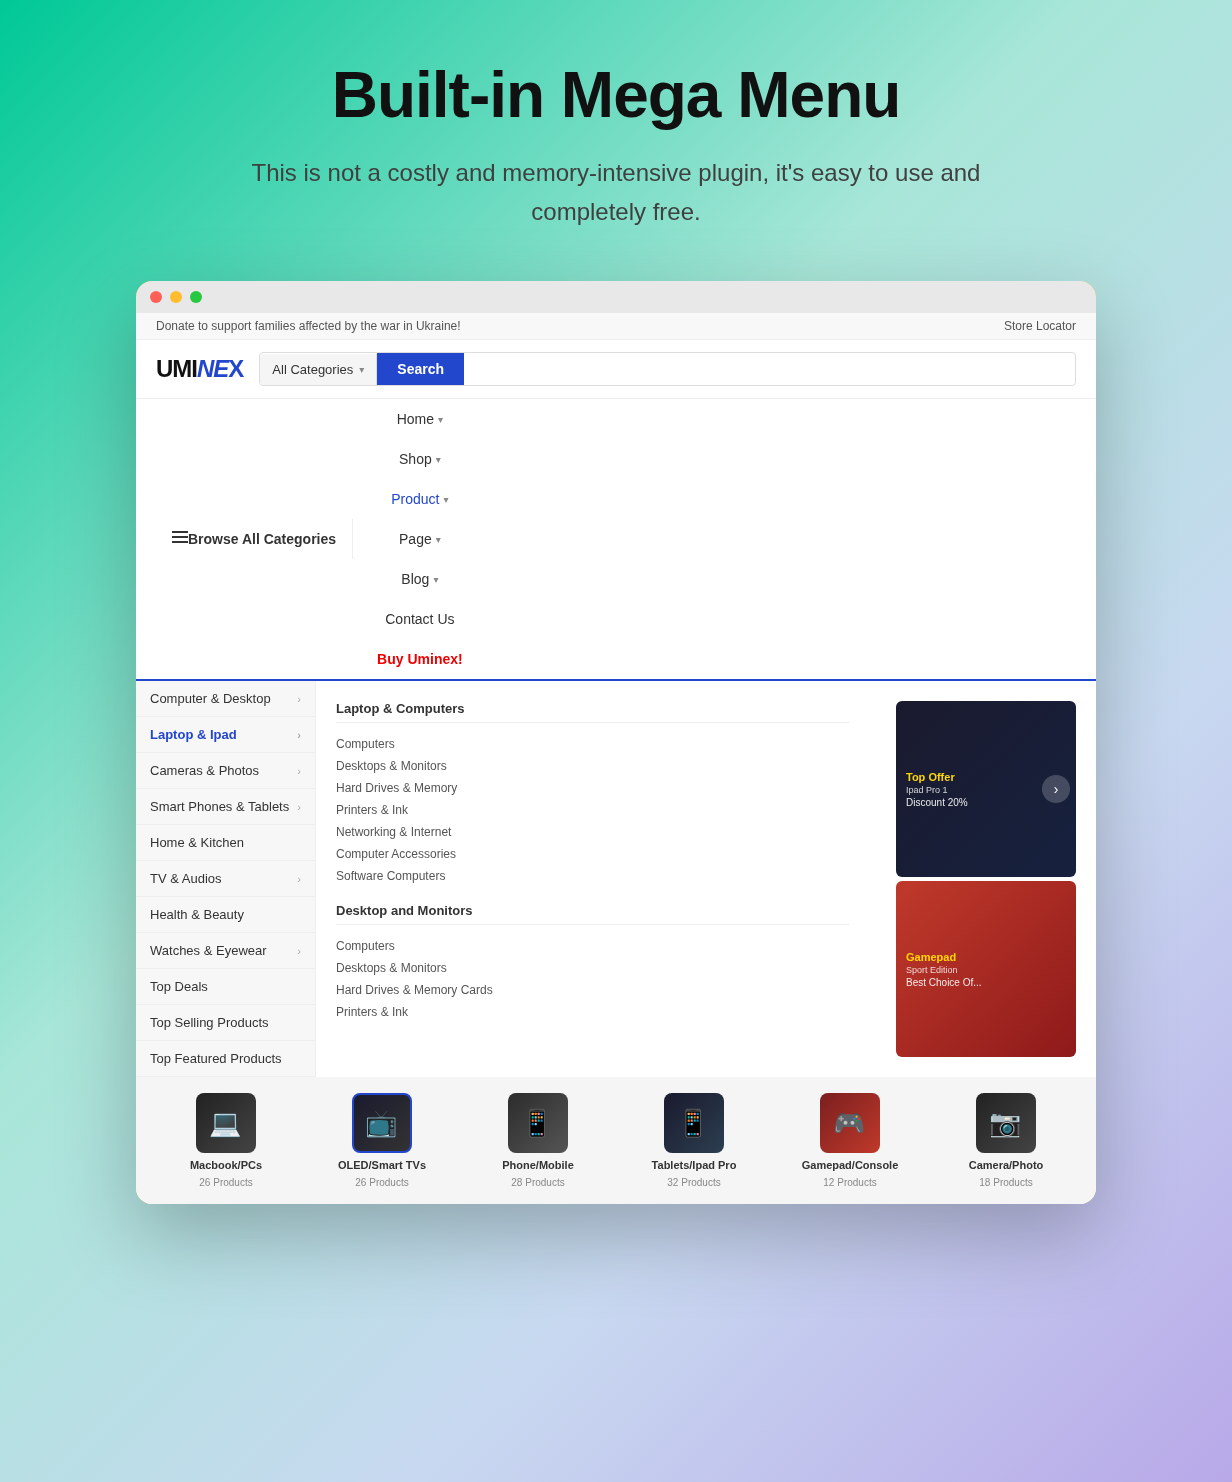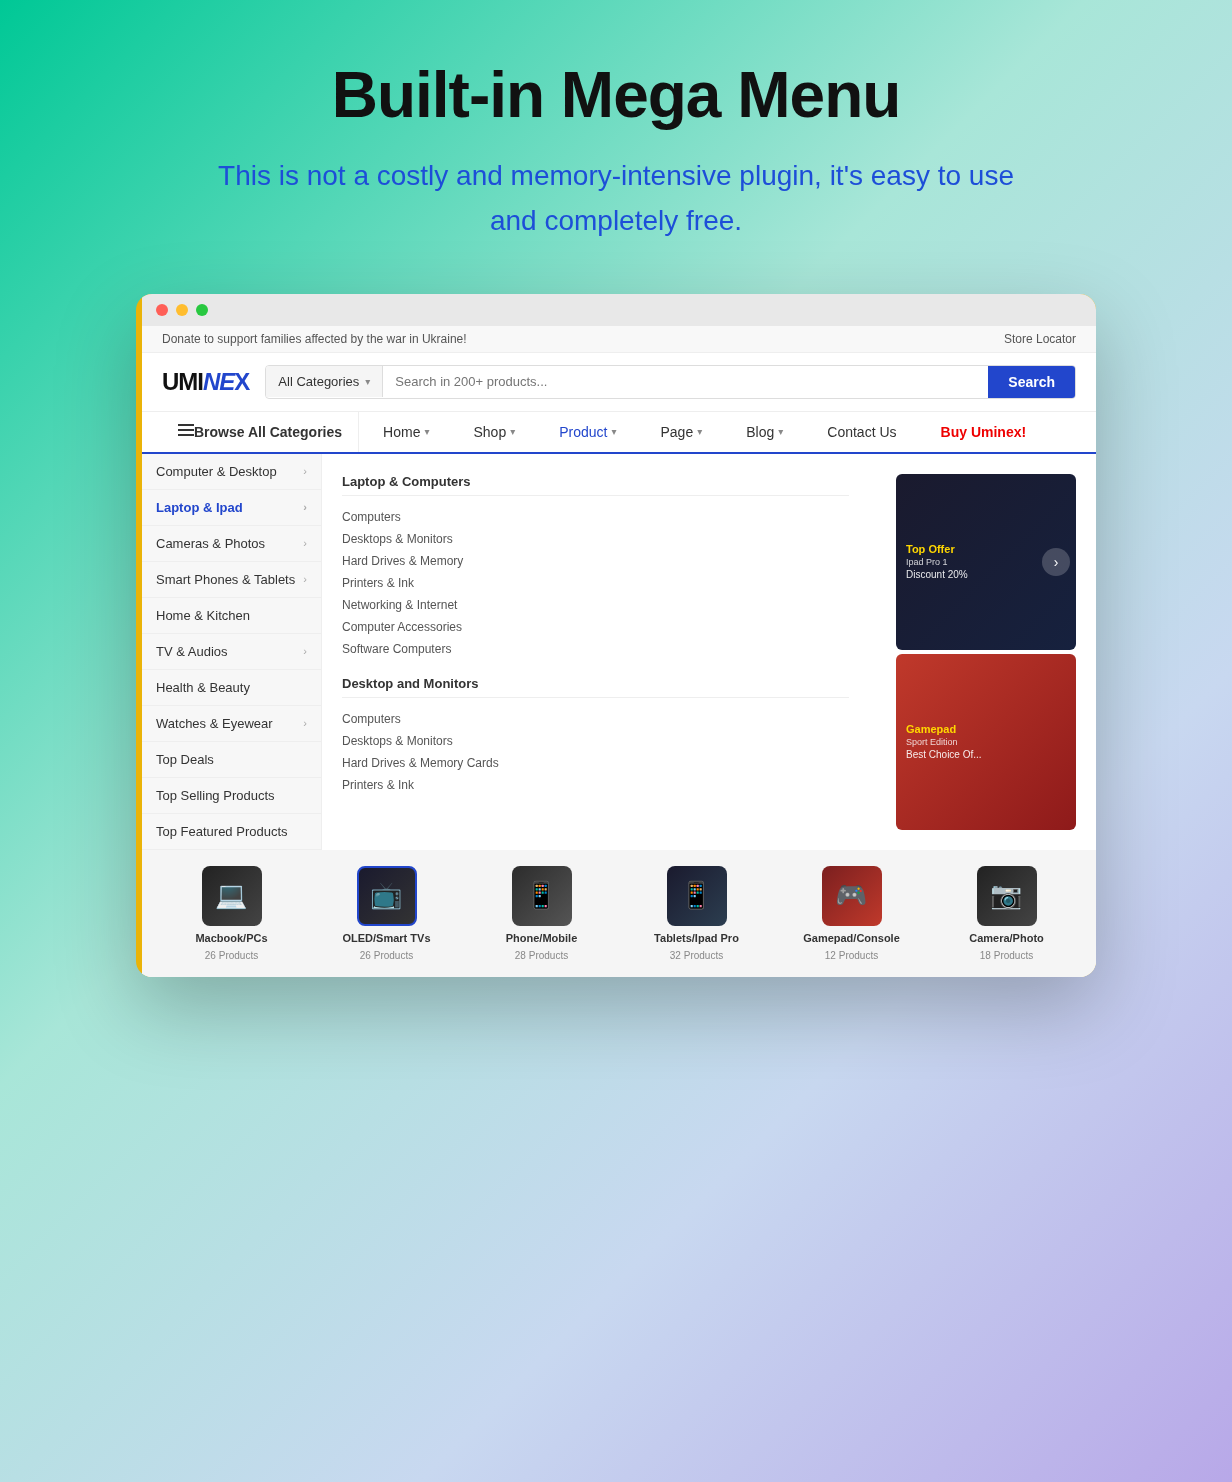--- a/index.html
+++ b/index.html
@@ -23,33 +23,32 @@
     .hero-title {
       font-size: 64px;
       font-weight: 900;
       color: #111;
       line-height: 1.1;
       margin-bottom: 24px;
       letter-spacing: -1px;
     }
 
     .hero-subtitle {
-      font-size: 28px;
-      color: #1d4ed8;
+      font-size: 24px;
+      color: #404040;
       line-height: 1.6;
     }
 
     .browser-window {
       background: #eab308;
       border-radius: 16px;
       box-shadow: 0 30px 80px rgba(0,0,0,0.25);
       width: 100%;
       max-width: 960px;
       overflow: hidden;
-      padding-left: 6px;
     }
 
     .browser-chrome {
       background: #e8e8e8;
       padding: 10px 14px;
       display: flex;
       align-items: center;
       gap: 8px;
     }
 
@@ -167,22 +166,23 @@
     .hamburger-icon span {
       width: 16px;
       height: 2px;
       background: #333;
       display: block;
     }
 
     .nav-links {
       display: flex;
       align-items: center;
-      gap: 16px;
+      gap: 0;
       padding-left: 10px;
+      flex-direction: column;
     }
 
     .nav-link {
       padding: 12px 14px;
       font-size: 14px;
       color: #333;
       cursor: pointer;
       display: flex;
       align-items: center;
       gap: 4px;
@@ -412,21 +412,20 @@
 
       <div class="logo">
         <span class="uni">UMI</span><span class="nex">NE</span><span class="logo-x">X</span>
       </div>
 
       <div class="search-bar">
         <div class="search-categories">
           <span>All Categories</span>
           <span class="chevron">▾</span>
         </div>
-        <input class="search-input" type="text" placeholder="Search in 200+ products..." style="">
         <button class="search-btn">Search</button>
       </div>
     </div>
 
     <div class="main-nav">
       <div class="browse-all">
         <div class="hamburger-icon">
           <span></span>
             <span></span>
             <span></span>

